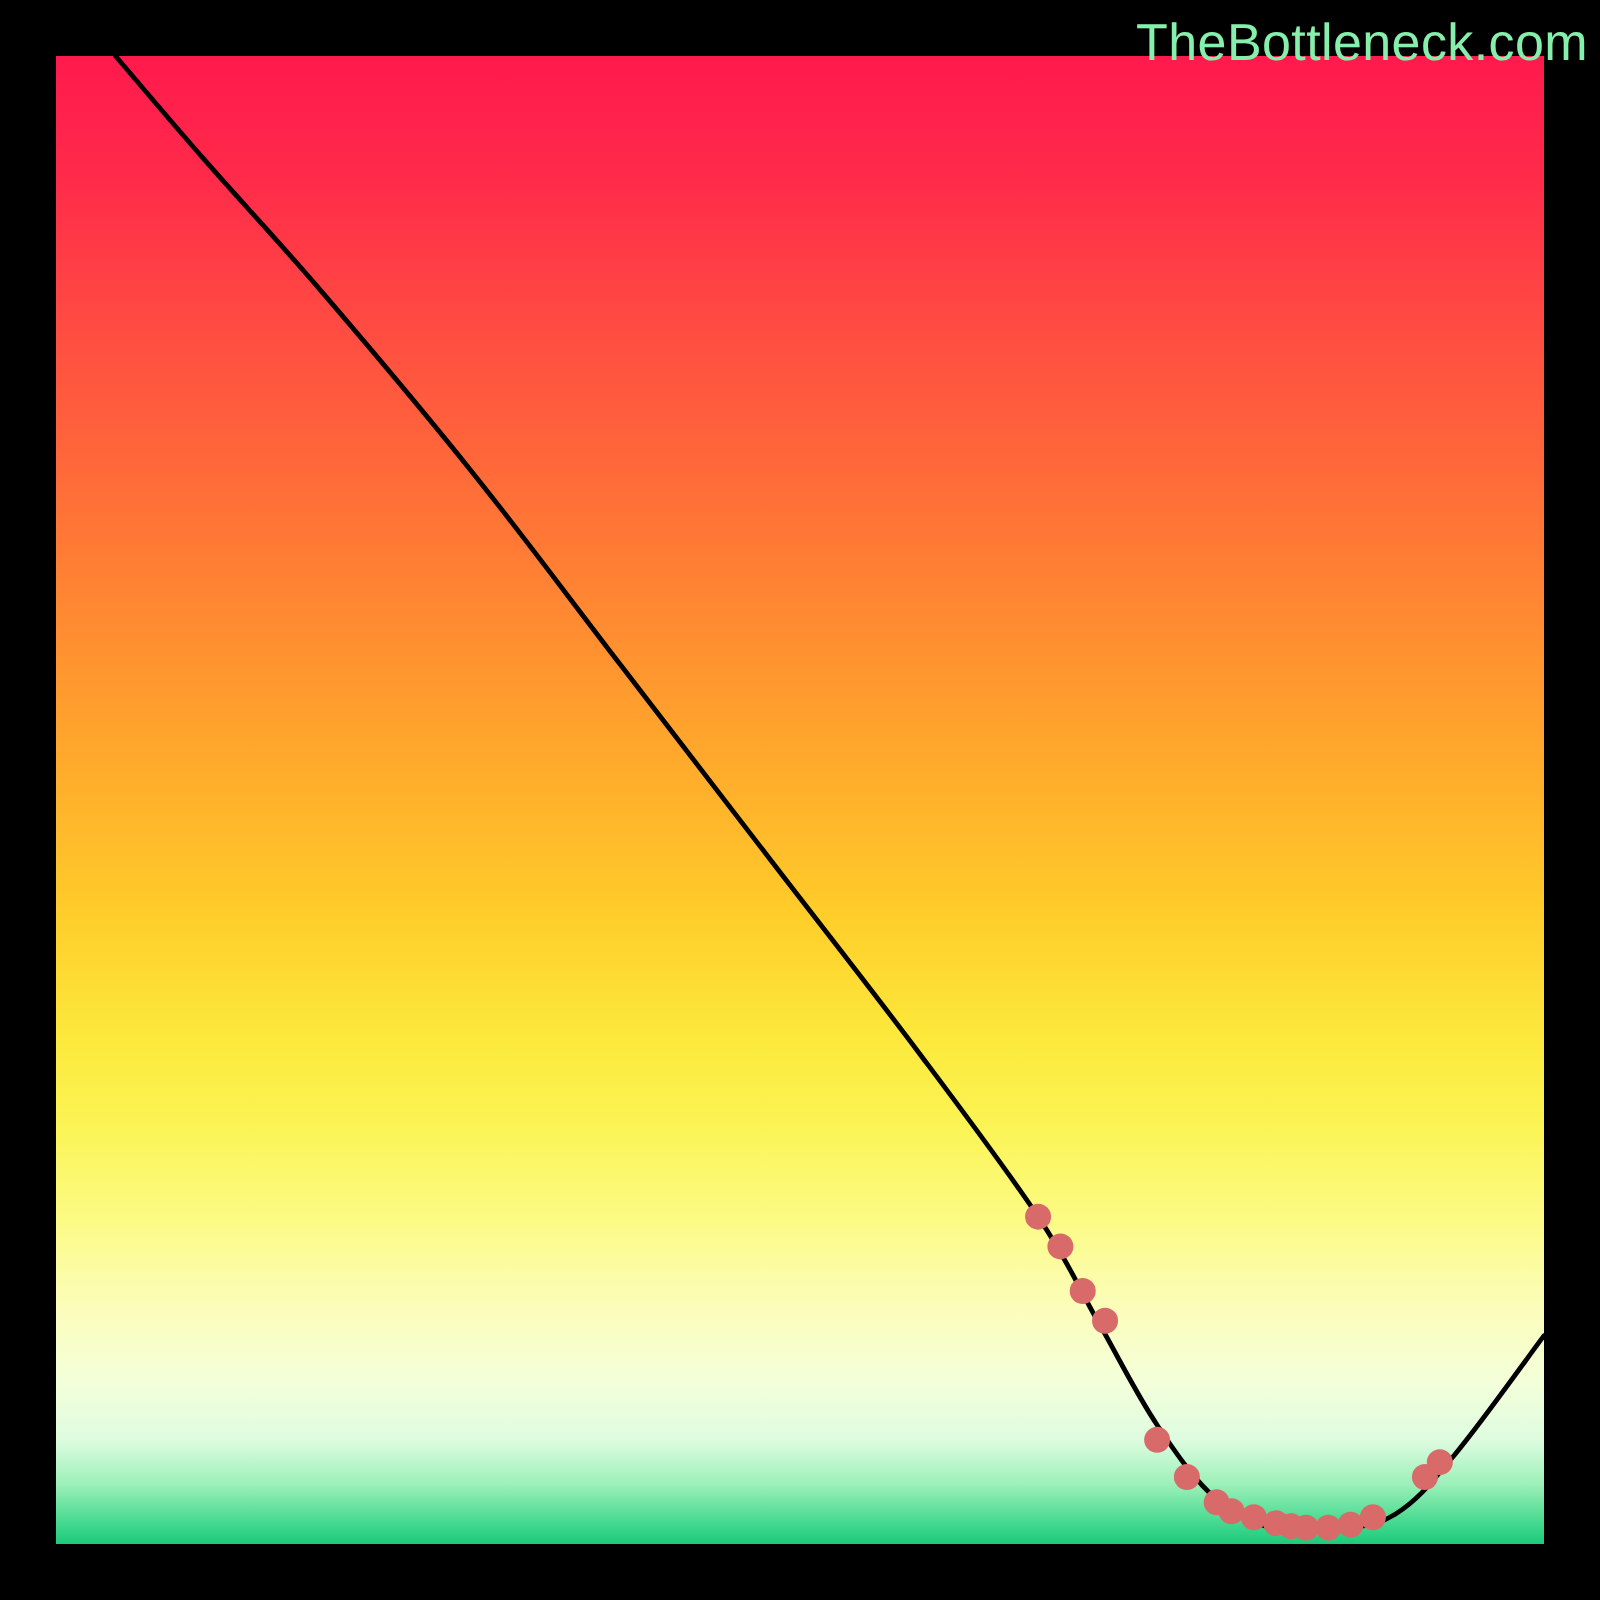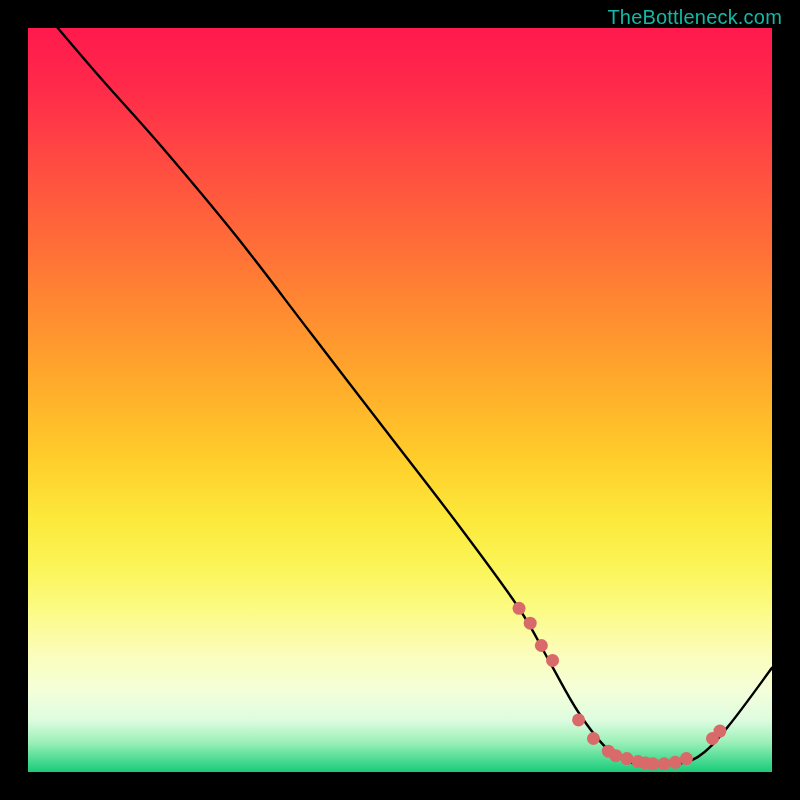--- a/index.html
+++ b/index.html
@@ -7,23 +7,23 @@
     width: 800px;
     height: 800px;
     background: #000;
     position: relative;
     font-family: Arial, sans-serif;
     overflow: hidden;
   }
   .watermark {
     position: absolute;
     top: 6px;
-    right: 18px;
-    color: #14b8a6;
-    font-size: 20px;
+    right: 6px;
+    color: #86efac;
+    font-size: 26px;
     font-weight: 500;
     letter-spacing: 0.2px;
     z-index: 20;
   }
   .plot-area {
     position: absolute;
     left: 28px;
     top: 28px;
     width: 744px;
     height: 744px;

